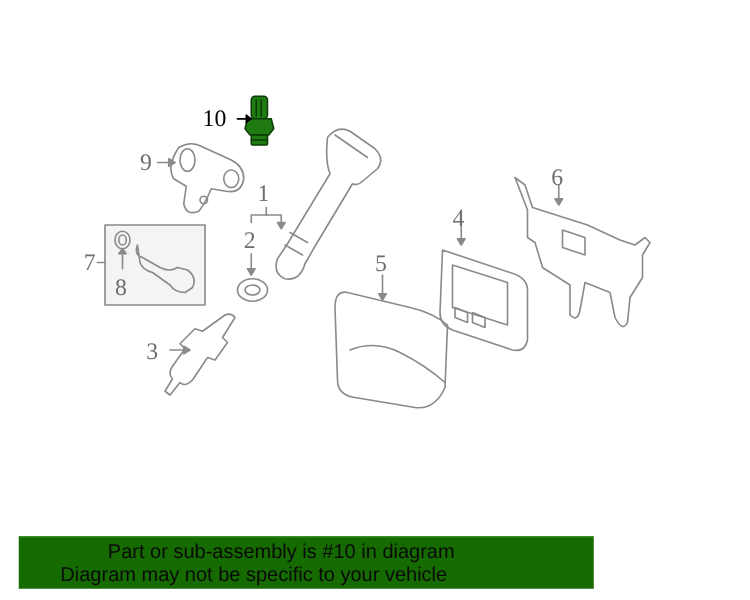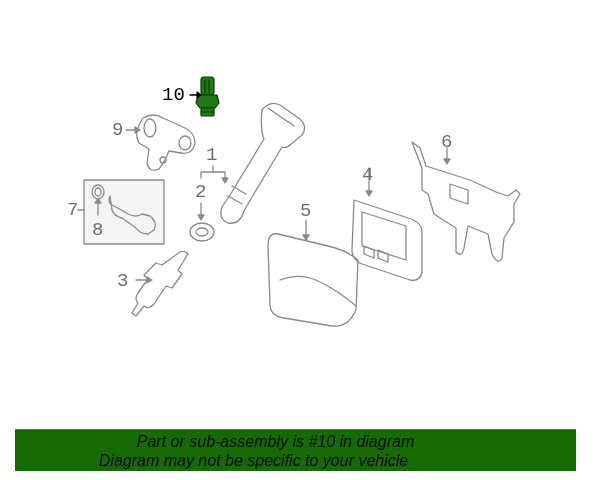--- a/index.html
+++ b/index.html
@@ -1,20 +1,20 @@
 <!DOCTYPE html>
 <html><head>
 <meta charset="utf-8">
 <style>
   html, body { margin:0; padding:0; background:#ffffff; }
   body { width:600px; height:480px; position:relative; overflow:hidden; font-family:"Liberation Sans", sans-serif; }
   #diagram { position:absolute; left:0; top:0; width:600px; height:420px; }
-  .callout { position:absolute; font-family:Liberation Mono, monospace; font-size:19px; color:#6e6e6e; line-height:1; }
+  .callout { position:absolute; font-family:Liberation Serif, serif; font-size:19px; color:#6e6e6e; line-height:1; }
   .callout.hl { color:#000000; }
-  #banner { position:absolute; left:15px; top:429px; width:561px; height:41px; background:#156a00; border-top:1px solid #3d8a2a;font-style:italic; }
+  #banner { position:absolute; left:15px; top:429px; width:460px; height:41px; background:#156a00; border-top:1px solid #3d8a2a; }
   #banner .line { position:absolute; width:100%; text-align:center; font-size:16px; color:#0a0a0a; line-height:18px; }
   #banner .l1 { top:3px; left:-20px; }
   #banner .l2 { top:22px; left:-42px; }
 </style>
 </head>
 <body>
 
 <div id="diagram">
   <svg width="600" height="420" viewBox="0 0 600 420" xmlns="http://www.w3.org/2000/svg" fill="none" stroke="#8a8a8a" stroke-width="1.3" stroke-linejoin="round" stroke-linecap="round">
 

